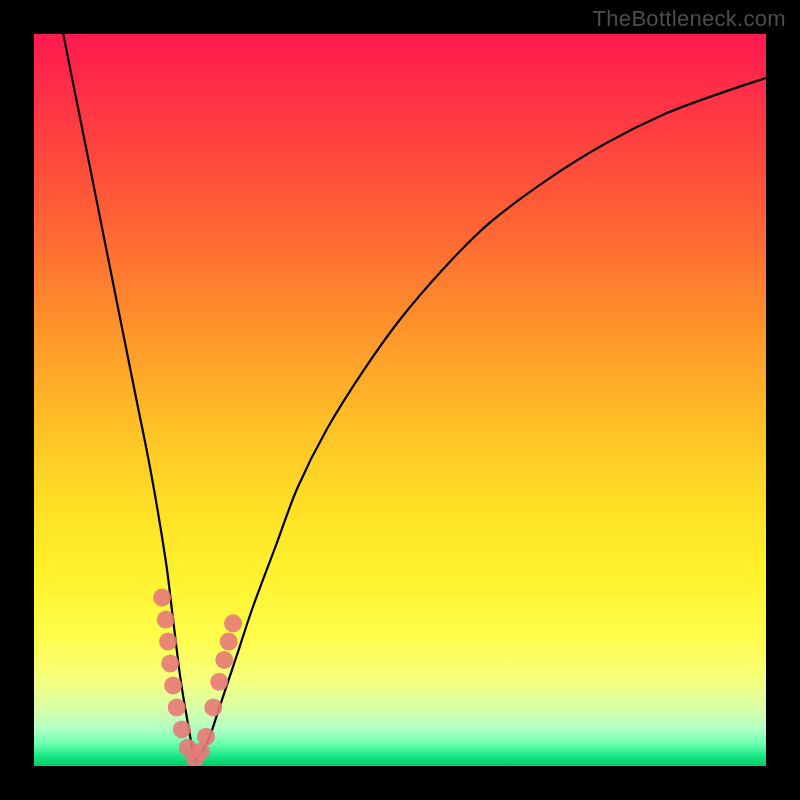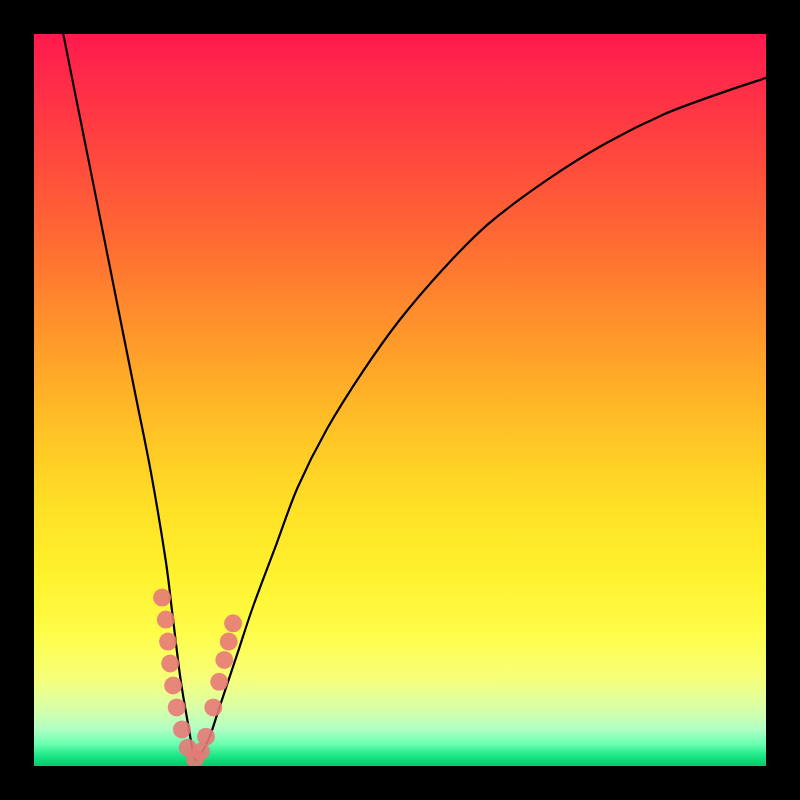--- a/index.html
+++ b/index.html
@@ -58,20 +58,21 @@
   }
   svg.curve {
     position: absolute;
     inset: 0;
   }
 </style>
 </head>
 <body>
 
 <div class="frame">
+  <div class="watermark">TheBottleneck.com</div>
 
   <div class="plot-area">
     <div class="gradient-bg"></div>
 
     <svg class="curve" viewBox="0 0 732 732" preserveAspectRatio="none">
       <path fill="none" stroke="#000000" stroke-width="2.2" d="M 29.3 0.0 C 31.7 12.2, 39.0 48.8, 43.9 73.2 C 48.8 97.6, 53.7 122.0, 58.6 146.4 C 63.4 170.8, 68.3 195.2, 73.2 219.6 C 78.1 244.0, 83.0 268.4, 87.8 292.8 C 92.7 317.2, 97.6 341.6, 102.5 366.0 C 107.4 390.4, 112.2 412.4, 117.1 439.2 C 122.0 466.0, 128.1 502.6, 131.8 527.0 C 135.4 551.4, 136.6 566.1, 139.1 585.6 C 141.5 605.1, 144.0 627.1, 146.4 644.2 C 148.8 661.2, 151.3 674.7, 153.7 688.1 C 156.2 701.5, 158.6 719.8, 161.0 724.7 C 163.5 729.6, 165.9 721.0, 168.4 717.4 C 170.8 713.7, 173.2 708.8, 175.7 702.7 C 178.1 696.6, 180.6 688.1, 183.0 680.8 C 185.4 673.4, 186.7 669.8, 190.3 658.8 C 194.0 647.8, 200.1 629.5, 205.0 614.9 C 209.8 600.2, 213.5 588.0, 219.6 571.0 C 225.7 553.9, 234.2 531.9, 241.6 512.4 C 248.9 492.9, 255.0 473.4, 263.5 453.8 C 272.1 434.3, 281.8 414.8, 292.8 395.3 C 303.8 375.8, 317.2 355.0, 329.4 336.7 C 341.6 318.4, 352.6 302.6, 366.0 285.5 C 379.4 268.4, 395.3 250.1, 409.9 234.2 C 424.6 218.4, 436.8 205.0, 453.8 190.3 C 470.9 175.7, 492.9 159.8, 512.4 146.4 C 531.9 133.0, 551.4 120.8, 571.0 109.8 C 590.5 98.8, 610.0 89.1, 629.5 80.5 C 649.0 72.0, 671.0 64.7, 688.1 58.6 C 705.2 52.5, 724.7 46.4, 732.0 43.9"></path>
       <g>
           <circle cx="128.1" cy="563.6" r="9" fill="#e77a78" fill-opacity="0.9" stroke="#e77a78" stroke-width="0"></circle>
           <circle cx="131.8" cy="585.6" r="9" fill="#e77a78" fill-opacity="0.9" stroke="#e77a78" stroke-width="0"></circle>
           <circle cx="134.0" cy="607.6" r="9" fill="#e77a78" fill-opacity="0.9" stroke="#e77a78" stroke-width="0"></circle>

